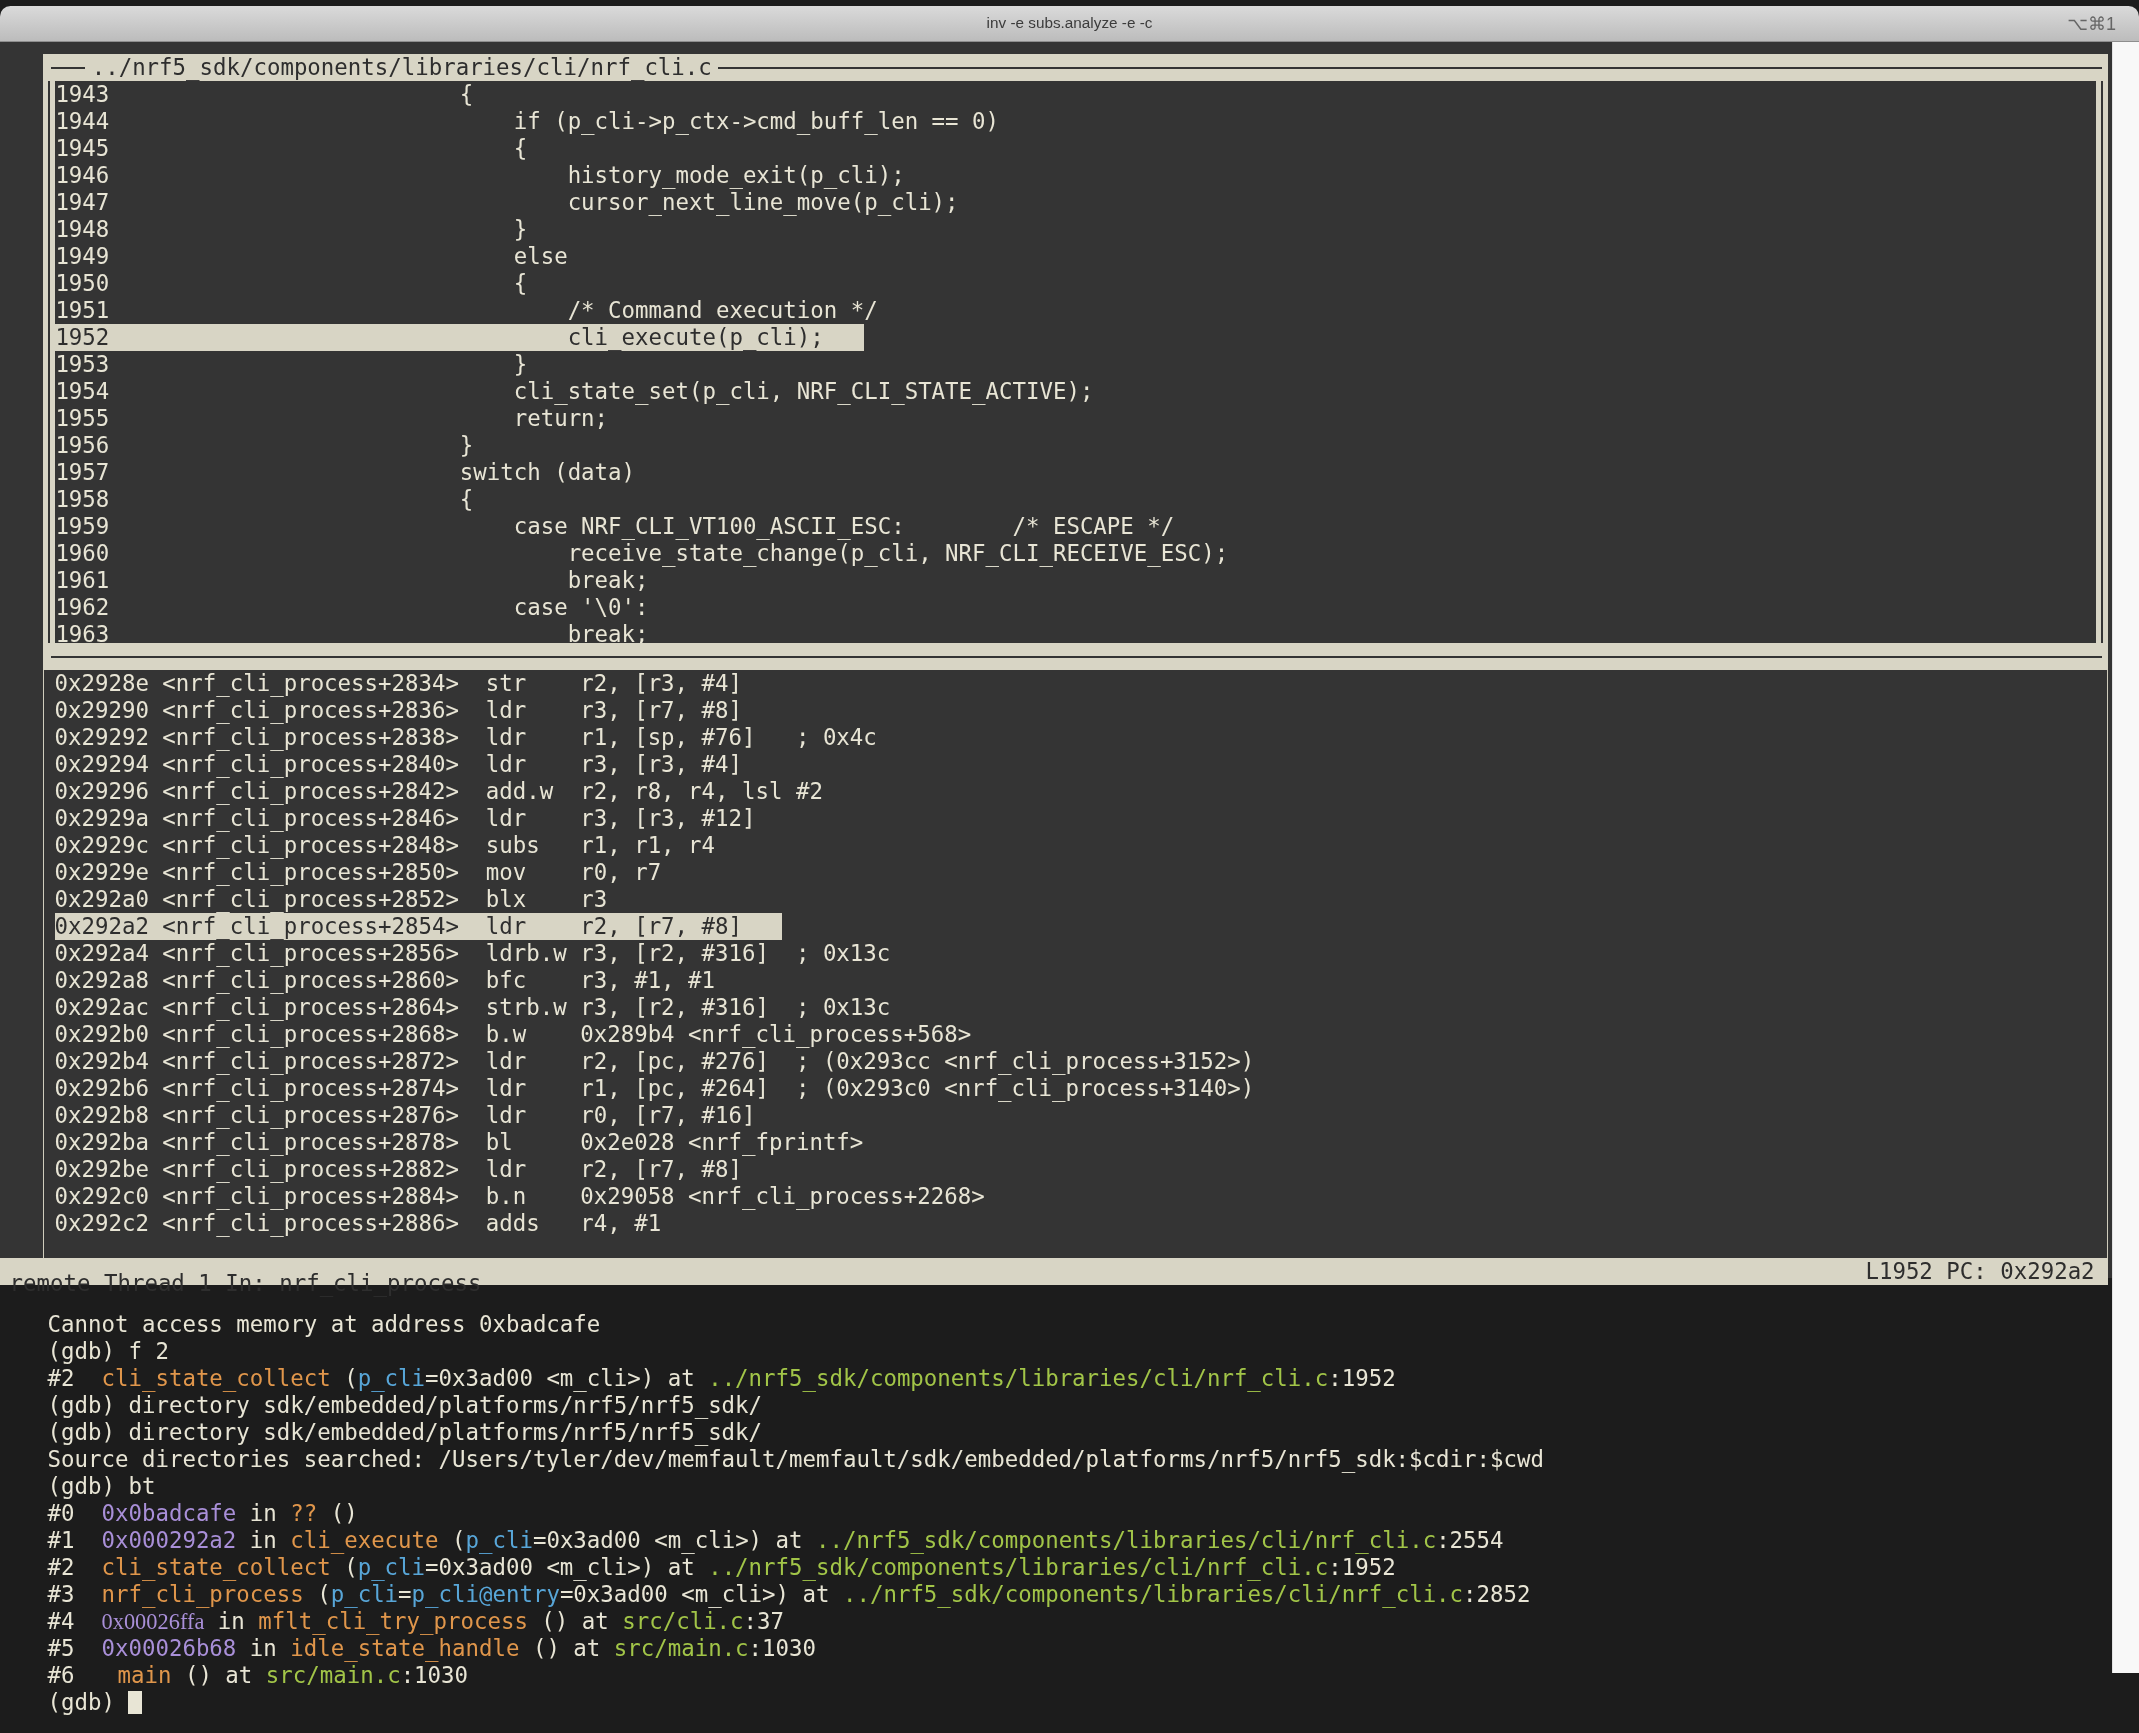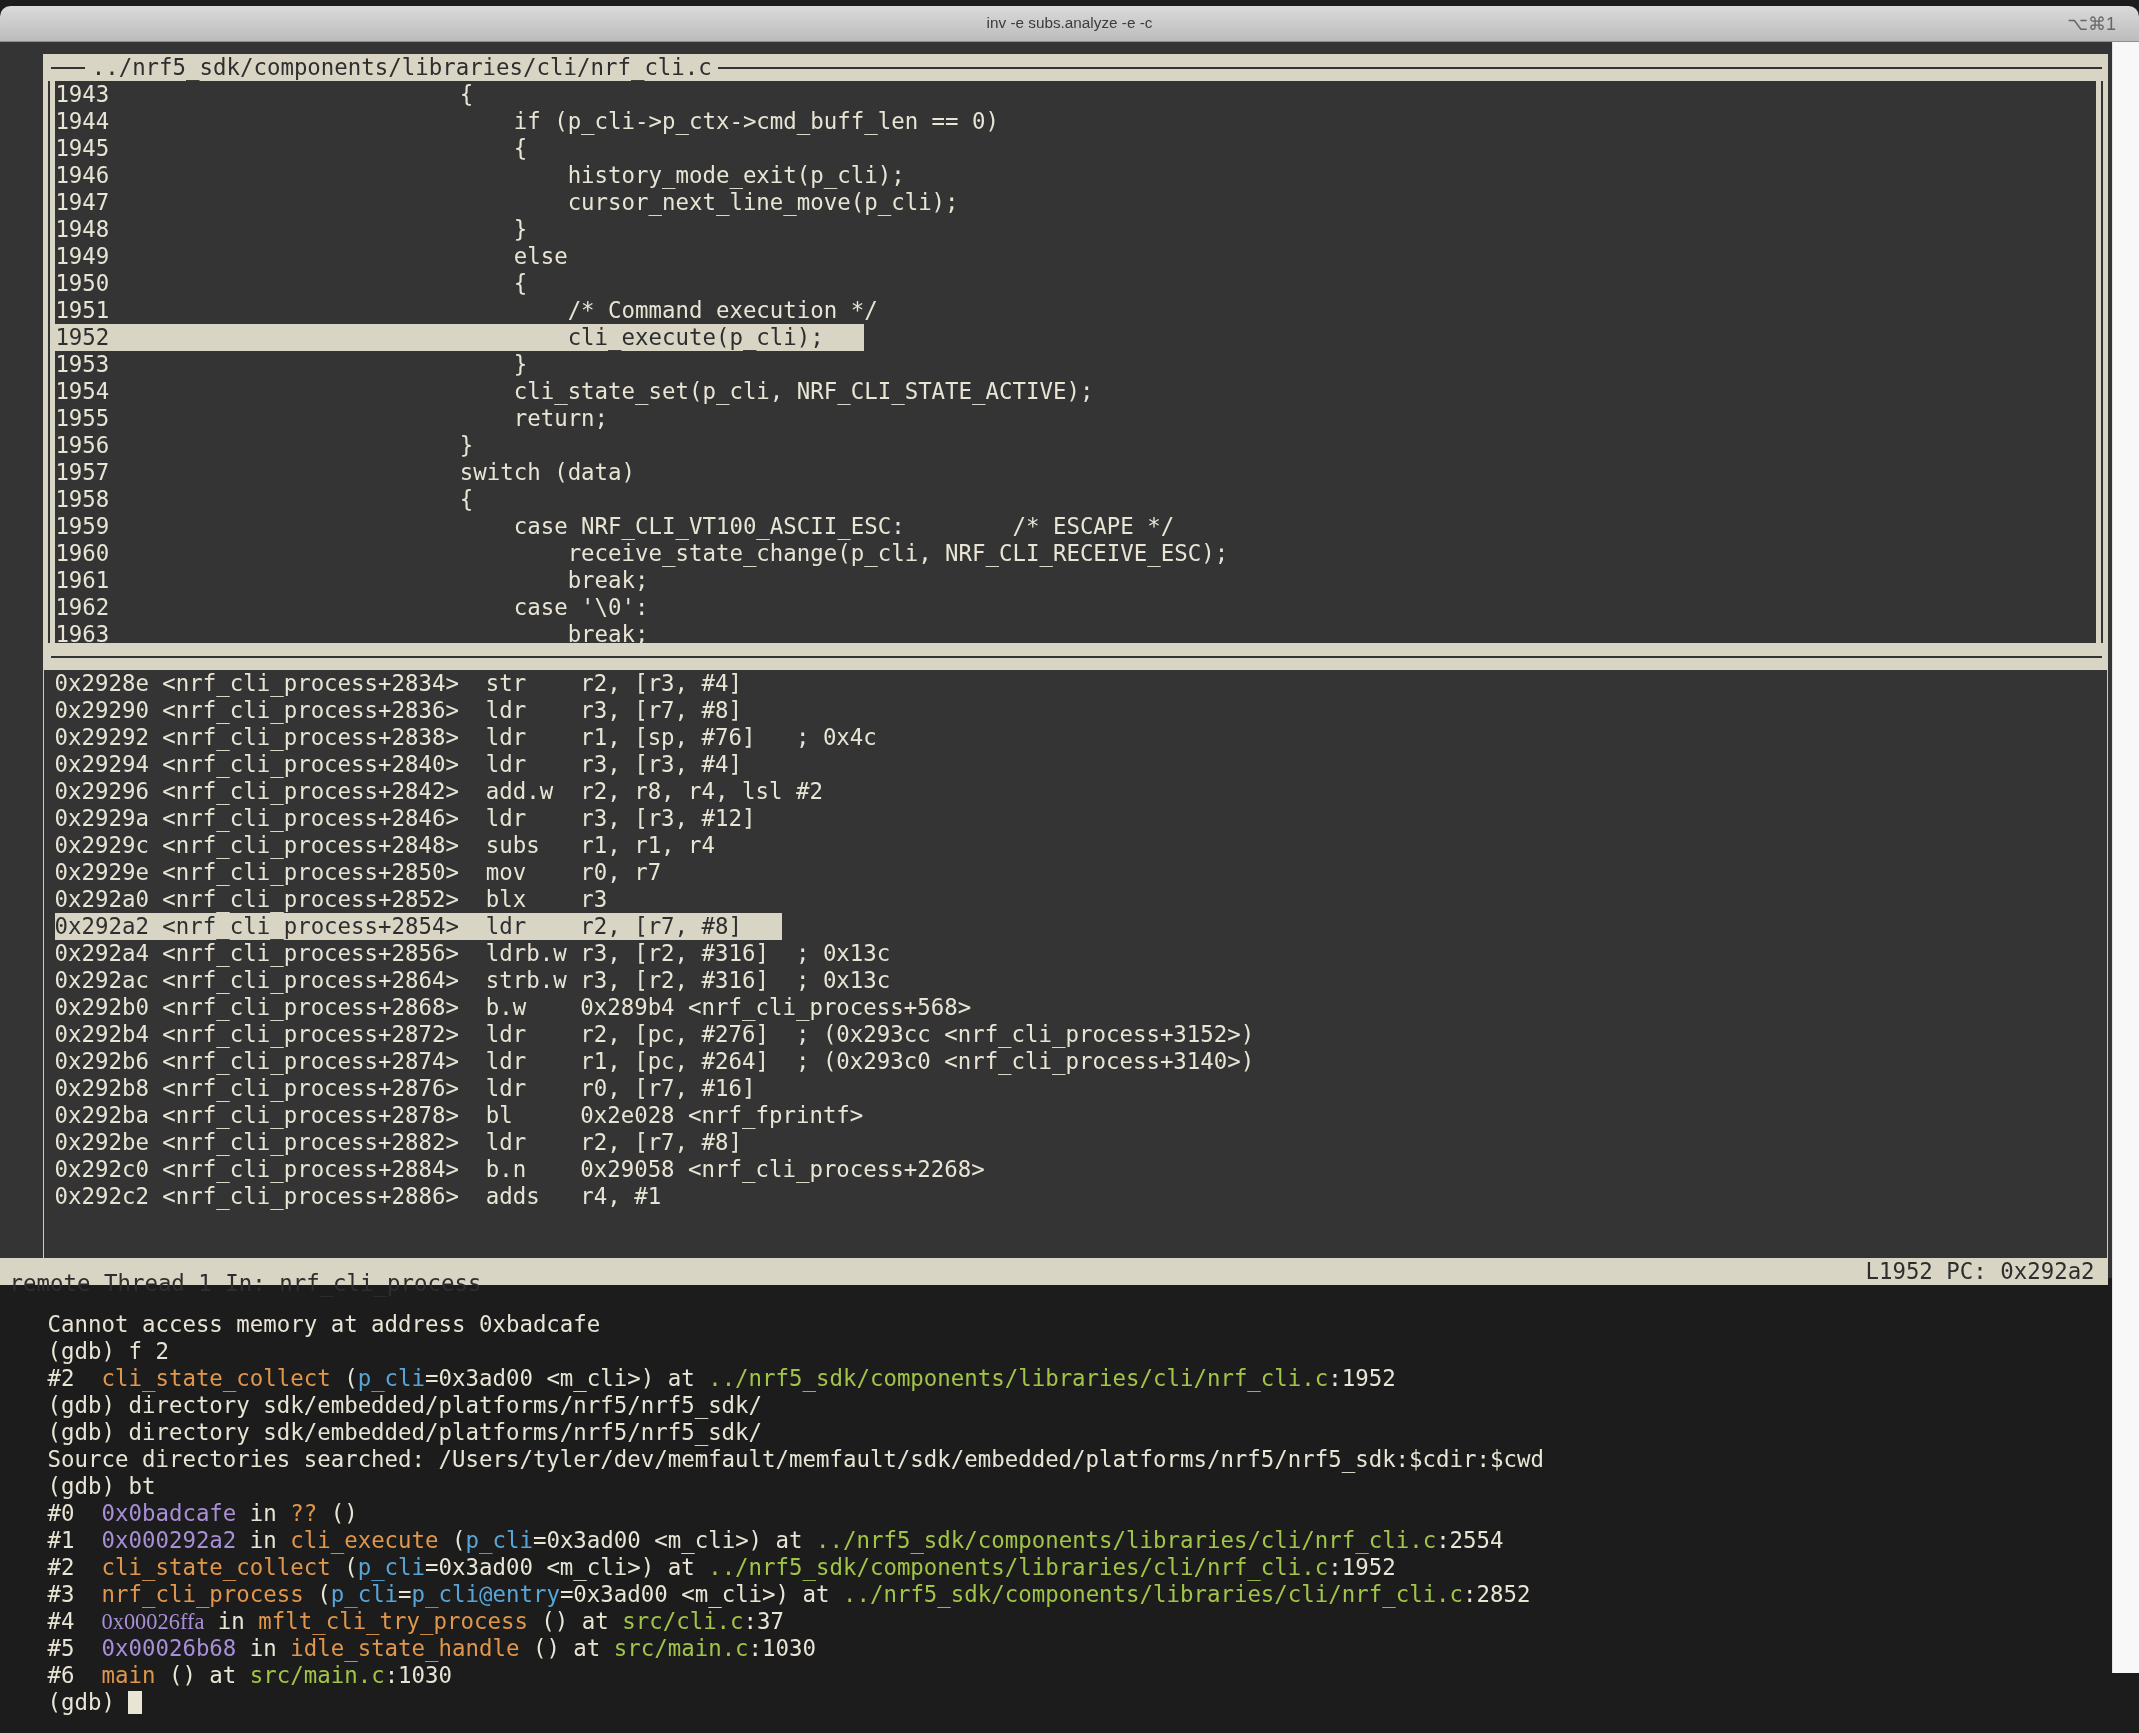--- a/index.html
+++ b/index.html
@@ -121,20 +121,21 @@
         <div class="trow"><span class="txt">0x29290 &lt;nrf_cli_process+2836&gt;  ldr    r3, [r7, #8]</span></div>
         <div class="trow"><span class="txt">0x29292 &lt;nrf_cli_process+2838&gt;  ldr    r1, [sp, #76]   ; 0x4c</span></div>
         <div class="trow"><span class="txt">0x29294 &lt;nrf_cli_process+2840&gt;  ldr    r3, [r3, #4]</span></div>
         <div class="trow"><span class="txt">0x29296 &lt;nrf_cli_process+2842&gt;  add.w  r2, r8, r4, lsl #2</span></div>
         <div class="trow"><span class="txt">0x2929a &lt;nrf_cli_process+2846&gt;  ldr    r3, [r3, #12]</span></div>
         <div class="trow"><span class="txt">0x2929c &lt;nrf_cli_process+2848&gt;  subs   r1, r1, r4</span></div>
         <div class="trow"><span class="txt">0x2929e &lt;nrf_cli_process+2850&gt;  mov    r0, r7</span></div>
         <div class="trow"><span class="txt">0x292a0 &lt;nrf_cli_process+2852&gt;  blx    r3</span></div>
         <div class="trow cur"><span class="txt">0x292a2 &lt;nrf_cli_process+2854&gt;  ldr    r2, [r7, #8]</span></div>
         <div class="trow"><span class="txt">0x292a4 &lt;nrf_cli_process+2856&gt;  ldrb.w r3, [r2, #316]  ; 0x13c</span></div>
+        <div class="trow"><span class="txt">0x292a8 &lt;nrf_cli_process+2860&gt;  bfc    r3, #1, #1</span></div>
         <div class="trow"><span class="txt">0x292ac &lt;nrf_cli_process+2864&gt;  strb.w r3, [r2, #316]  ; 0x13c</span></div>
         <div class="trow"><span class="txt">0x292b0 &lt;nrf_cli_process+2868&gt;  b.w    0x289b4 &lt;nrf_cli_process+568&gt;</span></div>
         <div class="trow"><span class="txt">0x292b4 &lt;nrf_cli_process+2872&gt;  ldr    r2, [pc, #276]  ; (0x293cc &lt;nrf_cli_process+3152&gt;)</span></div>
         <div class="trow"><span class="txt">0x292b6 &lt;nrf_cli_process+2874&gt;  ldr    r1, [pc, #264]  ; (0x293c0 &lt;nrf_cli_process+3140&gt;)</span></div>
         <div class="trow"><span class="txt">0x292b8 &lt;nrf_cli_process+2876&gt;  ldr    r0, [r7, #16]</span></div>
         <div class="trow"><span class="txt">0x292ba &lt;nrf_cli_process+2878&gt;  bl     0x2e028 &lt;nrf_fprintf&gt;</span></div>
         <div class="trow"><span class="txt">0x292be &lt;nrf_cli_process+2882&gt;  ldr    r2, [r7, #8]</span></div>
         <div class="trow"><span class="txt">0x292c0 &lt;nrf_cli_process+2884&gt;  b.n    0x29058 &lt;nrf_cli_process+2268&gt;</span></div>
         <div class="trow"><span class="txt">0x292c2 &lt;nrf_cli_process+2886&gt;  adds   r4, #1</span></div>
         <div class="trow"><span class="txt"></span></div>
@@ -153,19 +154,19 @@
       <div class="cline"><span>(gdb) directory sdk/embedded/platforms/nrf5/nrf5_sdk/</span></div>
       <div class="cline"><span>(gdb) directory sdk/embedded/platforms/nrf5/nrf5_sdk/</span></div>
       <div class="cline"><span>Source directories searched: /Users/tyler/dev/memfault/memfault/sdk/embedded/platforms/nrf5/nrf5_sdk:$cdir:$cwd</span></div>
       <div class="cline"><span>(gdb) bt</span></div>
       <div class="cline"><span>#0  </span><span style="color: rgb(169, 143, 216);">0x0badcafe</span><span> in </span><span style="color: rgb(224, 150, 75);">??</span><span> ()</span></div>
       <div class="cline"><span>#1  </span><span style="color: rgb(169, 143, 216);">0x000292a2</span><span> in </span><span style="color: rgb(224, 150, 75);">cli_execute</span><span> (</span><span style="color: rgb(88, 166, 216);">p_cli</span><span>=0x3ad00 &lt;m_cli&gt;) at </span><span style="color: rgb(162, 197, 72);">../nrf5_sdk/components/libraries/cli/nrf_cli.c</span><span>:2554</span></div>
       <div class="cline"><span>#2  </span><span style="color: rgb(224, 150, 75);">cli_state_collect</span><span> (</span><span style="color: rgb(88, 166, 216);">p_cli</span><span>=0x3ad00 &lt;m_cli&gt;) at </span><span style="color: rgb(162, 197, 72);">../nrf5_sdk/components/libraries/cli/nrf_cli.c</span><span>:1952</span></div>
       <div class="cline"><span>#3  </span><span style="color: rgb(224, 150, 75);">nrf_cli_process</span><span> (</span><span style="color: rgb(88, 166, 216);">p_cli</span><span>=</span><span style="color: rgb(88, 166, 216);">p_cli@entry</span><span>=0x3ad00 &lt;m_cli&gt;) at </span><span style="color: rgb(162, 197, 72);">../nrf5_sdk/components/libraries/cli/nrf_cli.c</span><span>:2852</span></div>
       <div class="cline"><span>#4  </span><span style="color: rgb(169, 143, 216); font-family: Liberation Serif, serif;">0x00026ffa</span><span> in </span><span style="color: rgb(224, 150, 75);">mflt_cli_try_process</span><span> () at </span><span style="color: rgb(162, 197, 72);">src/cli.c</span><span>:37</span></div>
       <div class="cline"><span>#5  </span><span style="color: rgb(169, 143, 216);">0x00026b68</span><span> in </span><span style="color: rgb(224, 150, 75);">idle_state_handle</span><span> () at </span><span style="color: rgb(162, 197, 72);">src/main.c</span><span>:1030</span></div>
-      <div class="cline"><span>#6  </span><span style="color: rgb(224, 150, 75);">main</span><span> () at </span><span style="color: rgb(162, 197, 72);">src/main.c</span><span>:1030</span></div>
+      <div class="cline"><span>#6  </span><span style="color: rgb(224, 150, 75); margin-left: 16px;">main</span><span> () at </span><span style="color: rgb(162, 197, 72);">src/main.c</span><span>:1030</span></div>
       <div class="cline"><span>(gdb) </span><span class="cursor"></span></div>
     </div>
 
   <div class="scrollbar"></div>
 </div>
 
 
 </body></html>

